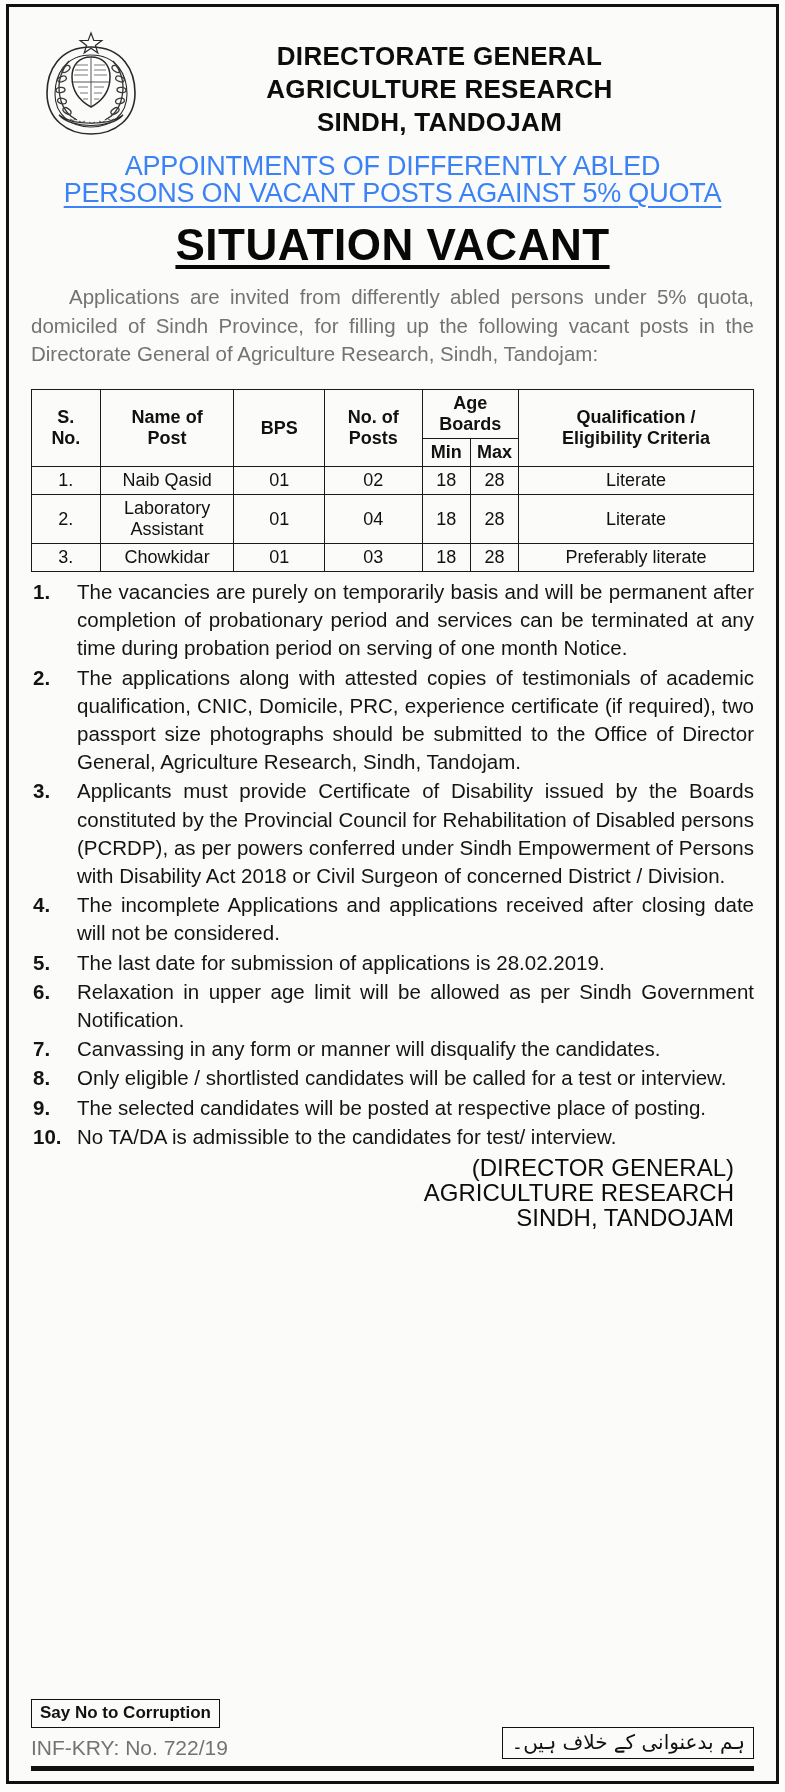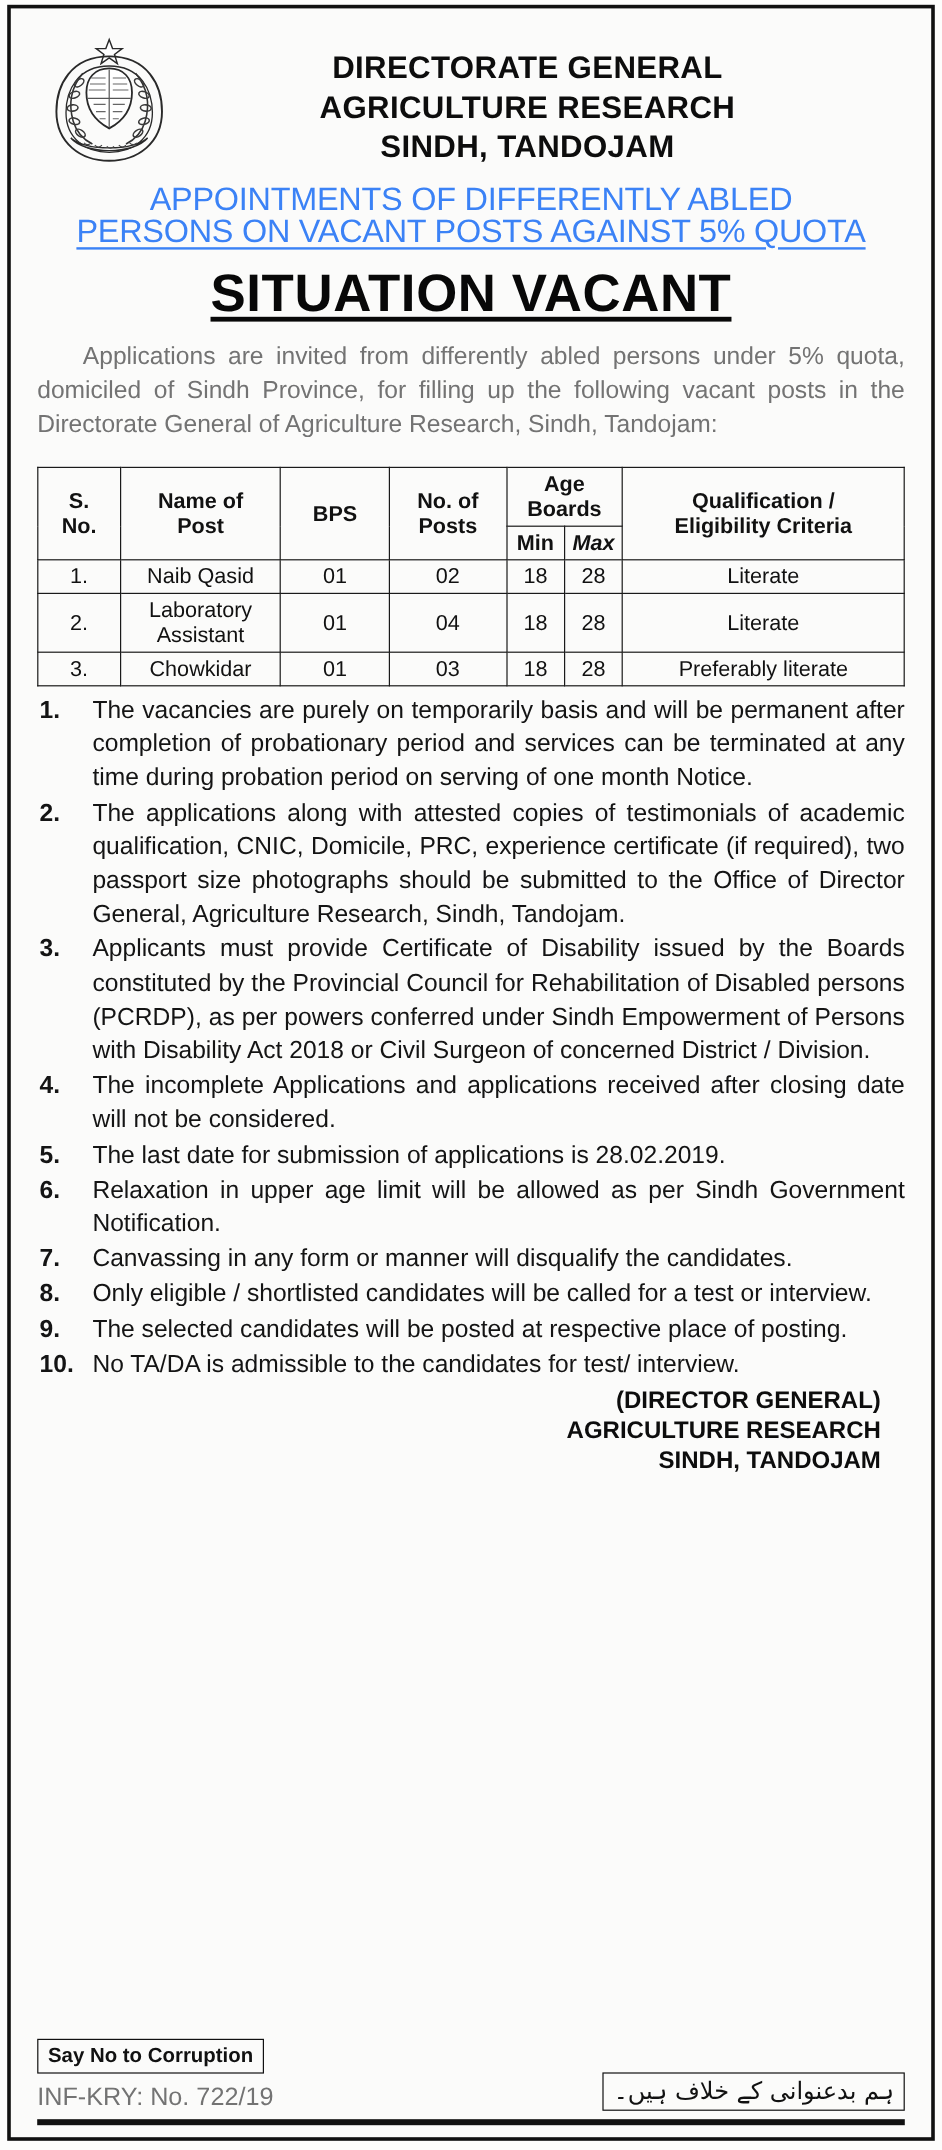--- a/index.html
+++ b/index.html
@@ -129,21 +129,21 @@
     font-weight: bold;
     text-align: center;
     font-size: 18px;
     line-height: 21px;
   }
   .col-sno    { width: 8%;  text-align: center; }
   .col-post   { width: 17%; }
   .col-bps    { width: 11%; text-align: center; }
   .col-posts  { width: 12%; text-align: center; }
   .col-min    { width: 10.5%; text-align: center; }
-  .col-max    { width: 10.5%; text-align: center; font-style: italic; }
+  .col-max    { width: 10.5%; text-align: center; }
   .col-qual   { width: 31%; }
   td.c { text-align: center; }
   td.l { text-align: center; padding-left: 7px; }
 
   
   ol.conditions {
     list-style: none;
     margin: 6px 0 0 0;
     padding: 0;
   }
@@ -169,22 +169,22 @@
   }
   ol.conditions li .txt { display: block; }
 
   
   .signature {
     margin-top: 4px;
     text-align: right;
     padding-right: 20px;
   }
   .signature div {
-    font-weight: bold;
-    font-size: 20px;
+    font-weight: normal;
+    font-size: 24px;
     line-height: 25px;
     color: #0d0d0d;
   }
 
   
   .footer {
     position: absolute;
     left: 0;
     right: 0;
     bottom: 10px;

